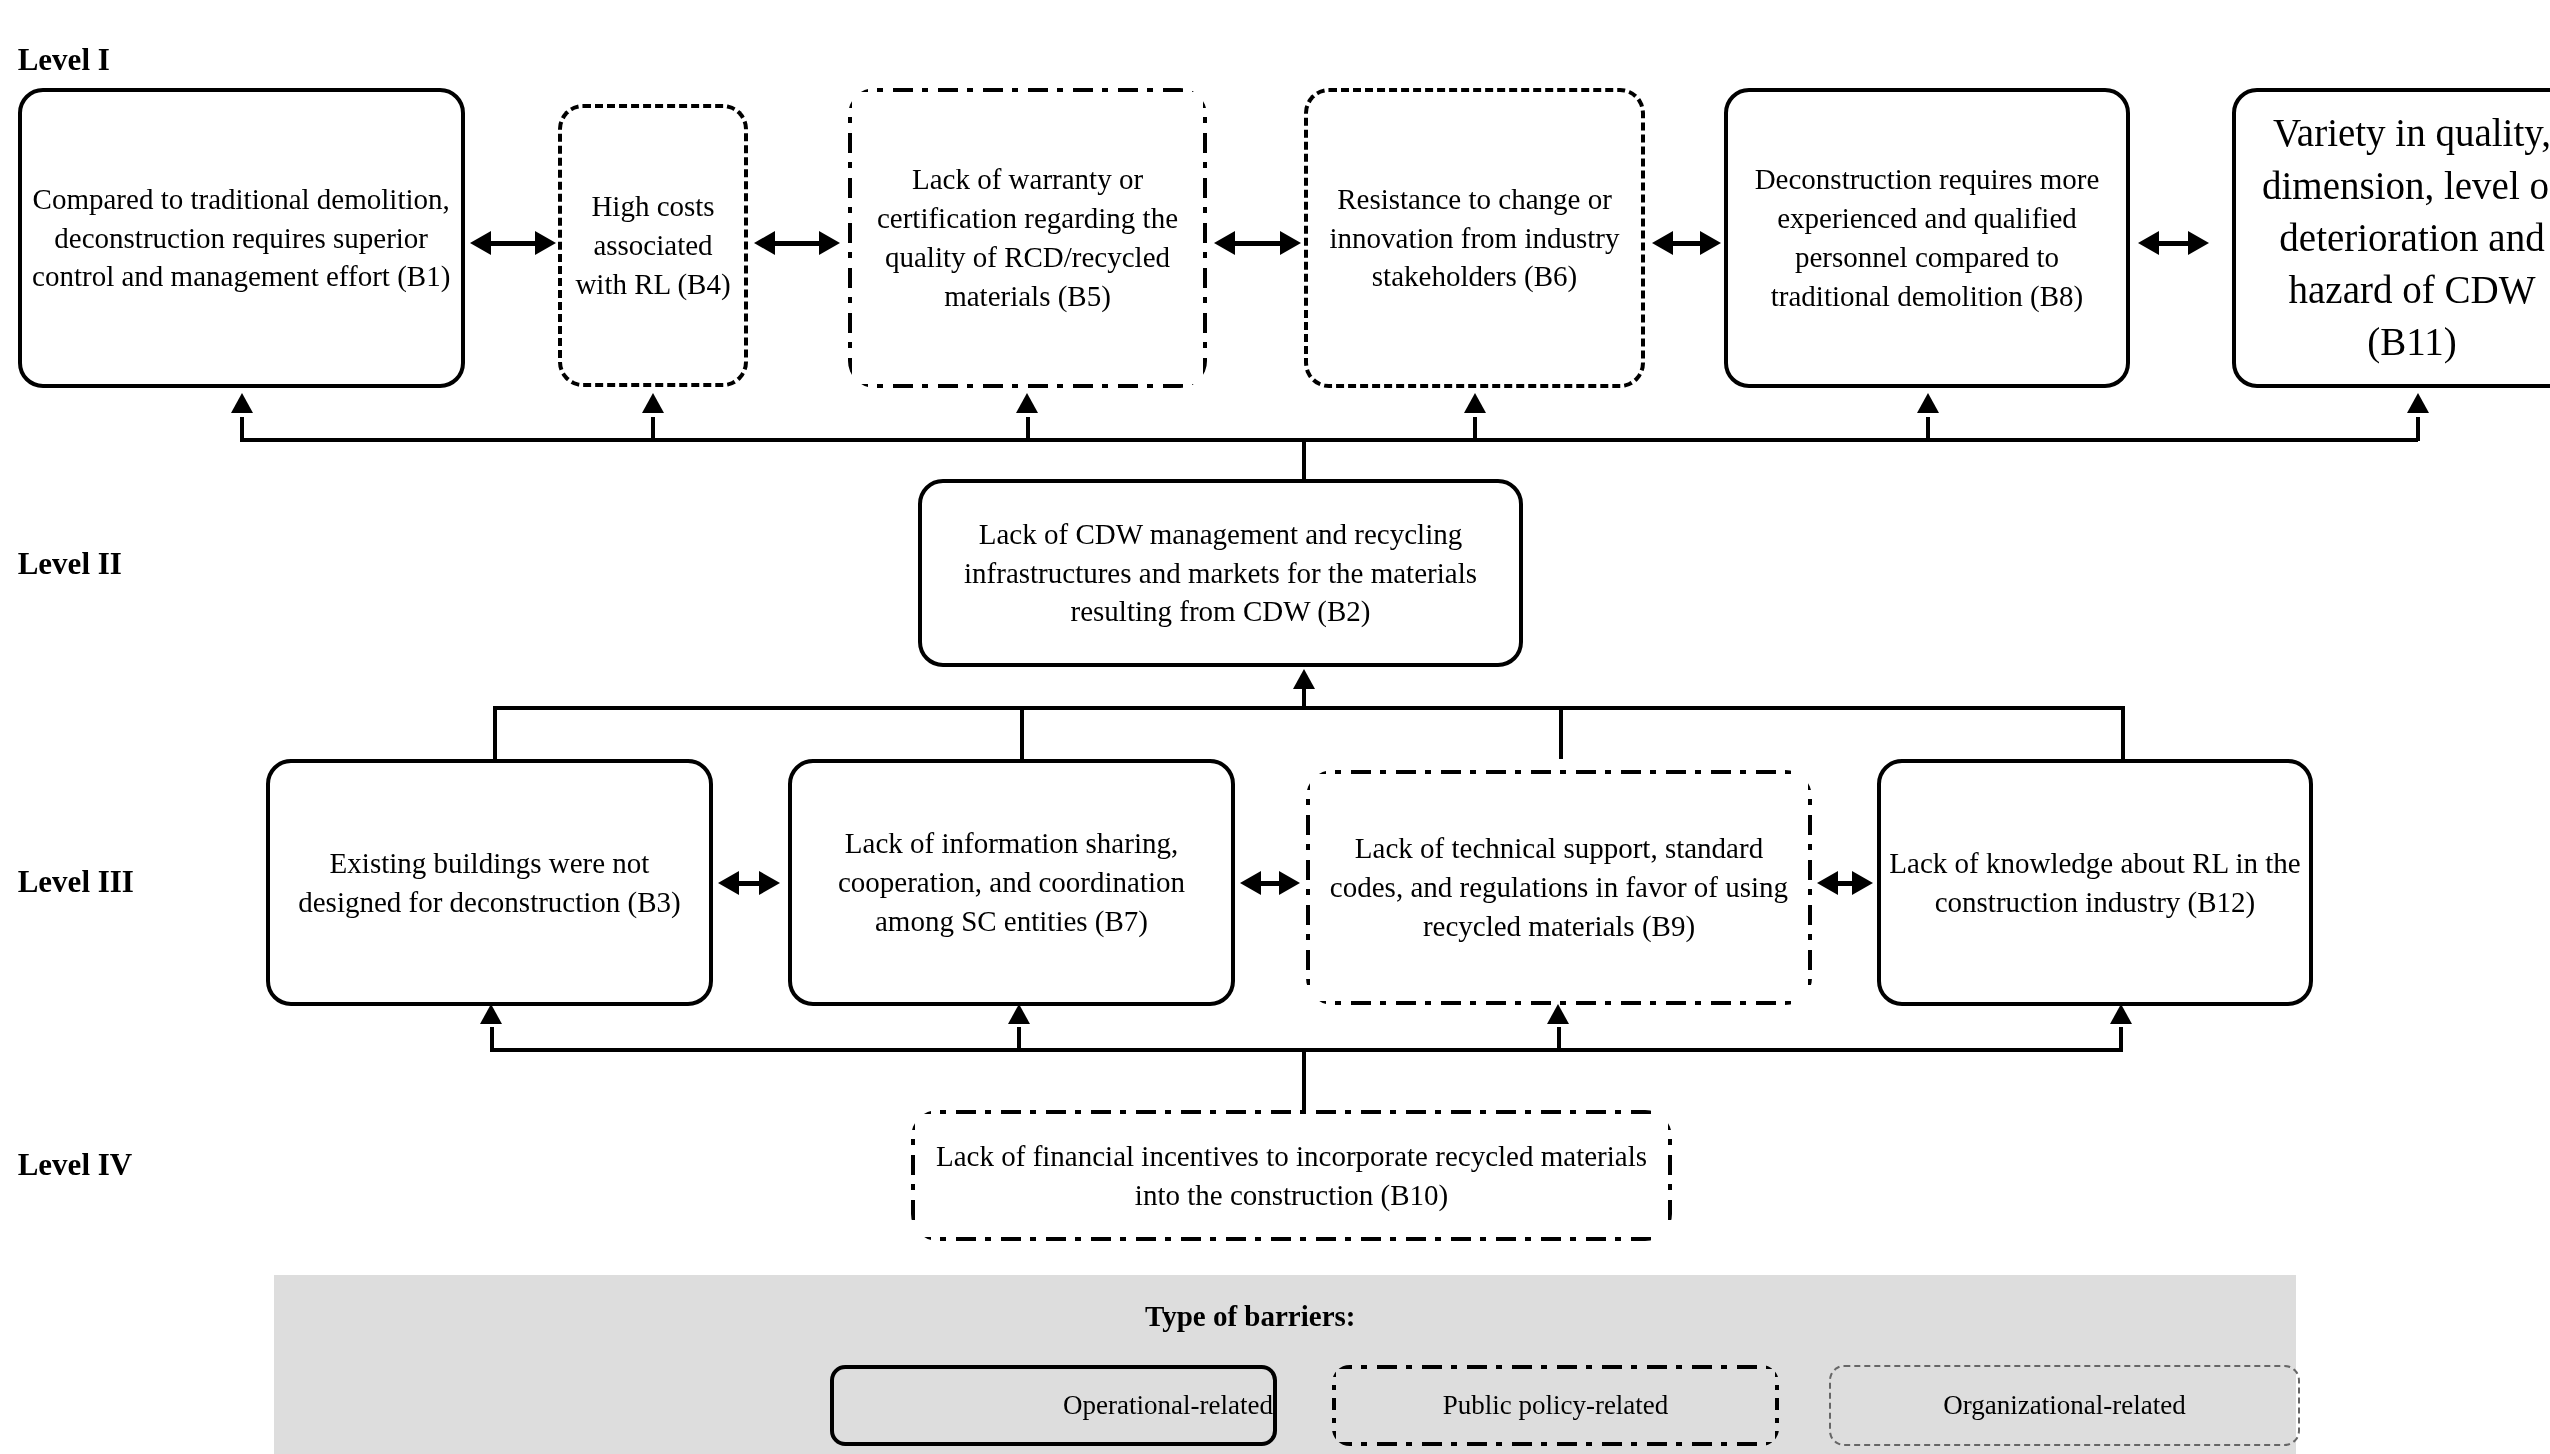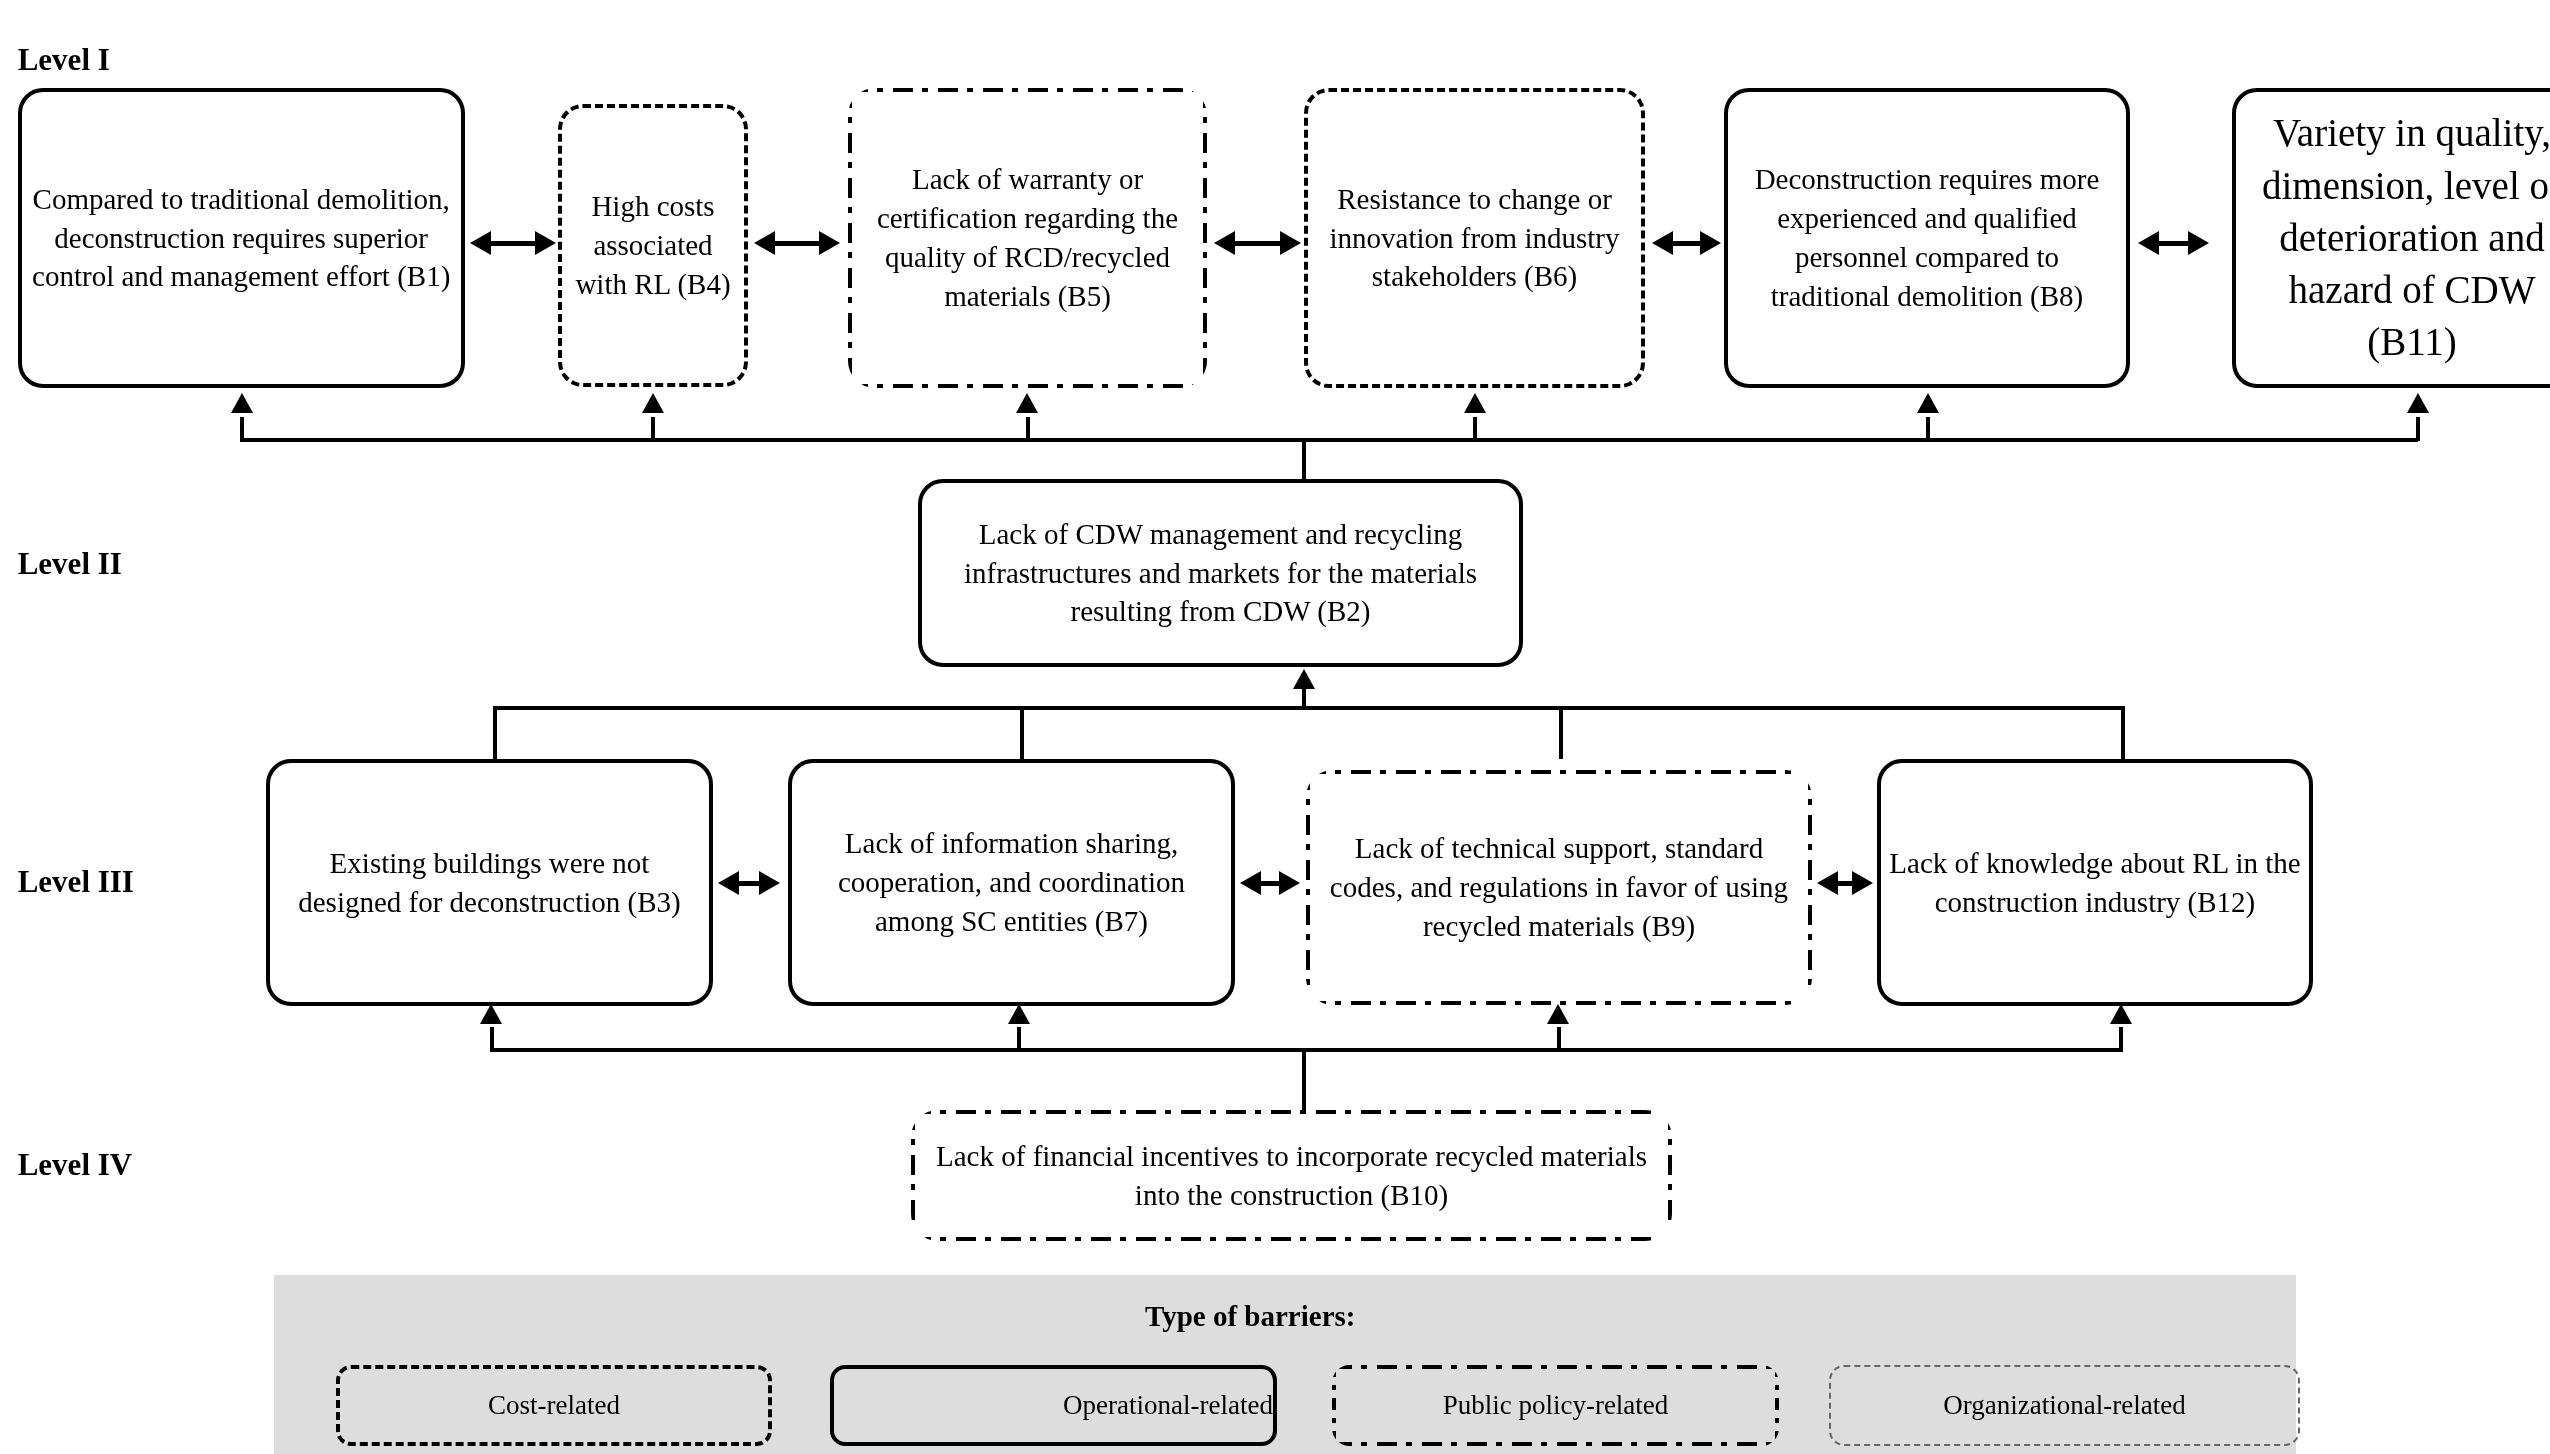--- a/index.html
+++ b/index.html
@@ -211,23 +211,20 @@
 
   <div class="dashdot" style="left:911px;top:1070px;width:761px;height:131px;font-size:29px;border-radius:14px;">
     <span>Lack of financial incentives to incorporate recycled materials into the construction (B10)</span>
   </div>
 
   <div id="legend" style="left:274px;top:1235px;width:2022px;height:219px;">
   </div>
 
   <div class="legend-title" style="left:1145px;top:1260px;">Type of barriers:</div>
 
-  <div class="legend-chip chip-cost" style="left:336px;top:1325px;width:436px;height:81px;">
-    <span>Cost-related</span>
-  </div>
 
   <div class="legend-chip chip-op" style="left:830px;top:1325px;width:447px;height:81px;">
     <span>Operational-related</span>
   </div>
 
   <div class="legend-chip chip-policy" style="left:1332px;top:1325px;width:447px;height:81px;display:flex;align-items:center;justify-content:center;text-align:center;font-size:27px;border-radius:15.3px;">
     <span>Public policy-related</span>
   </div>
 
   <div class="legend-chip chip-org" style="left:1829px;top:1325px;width:471px;height:81px;">

